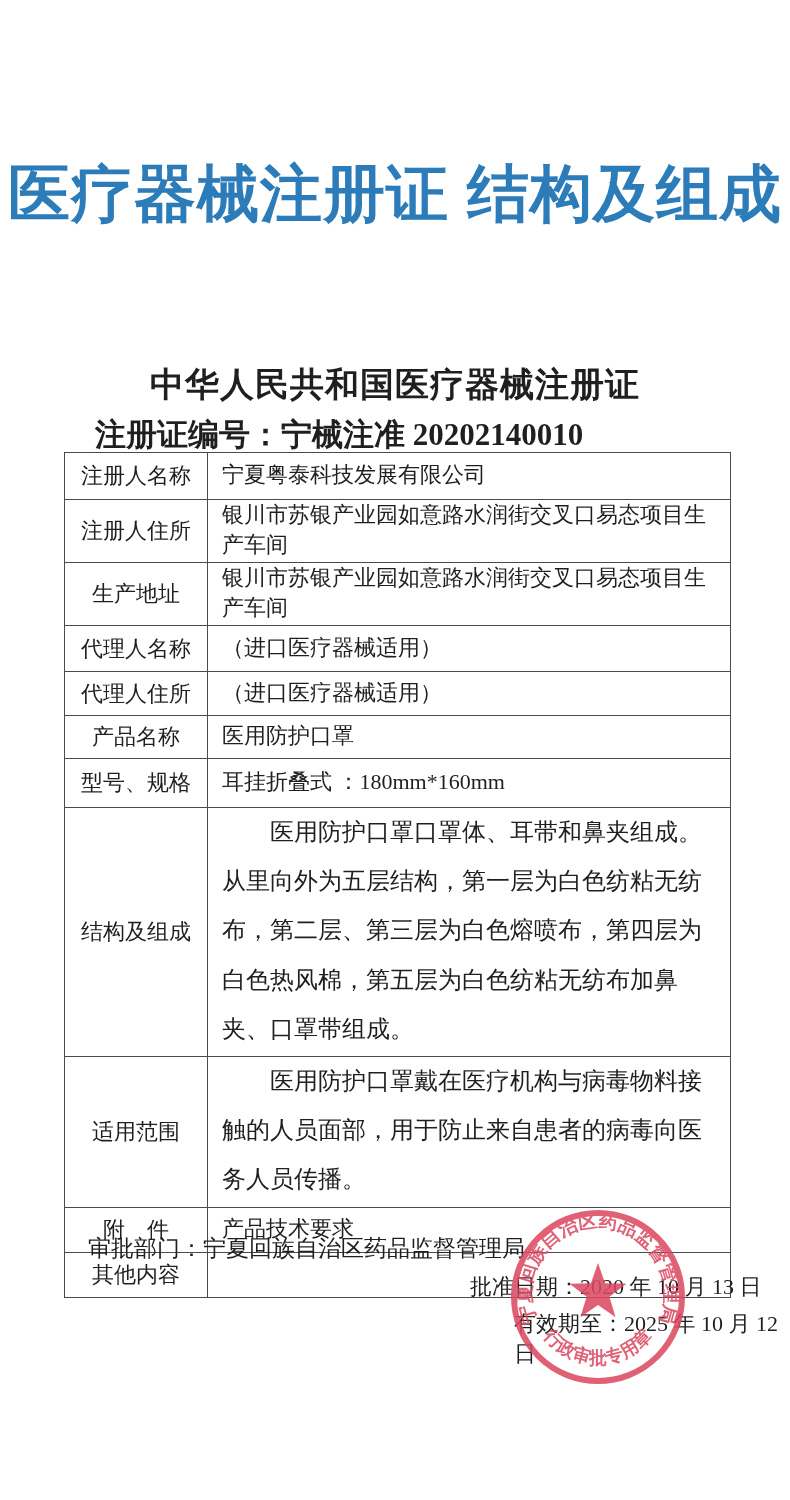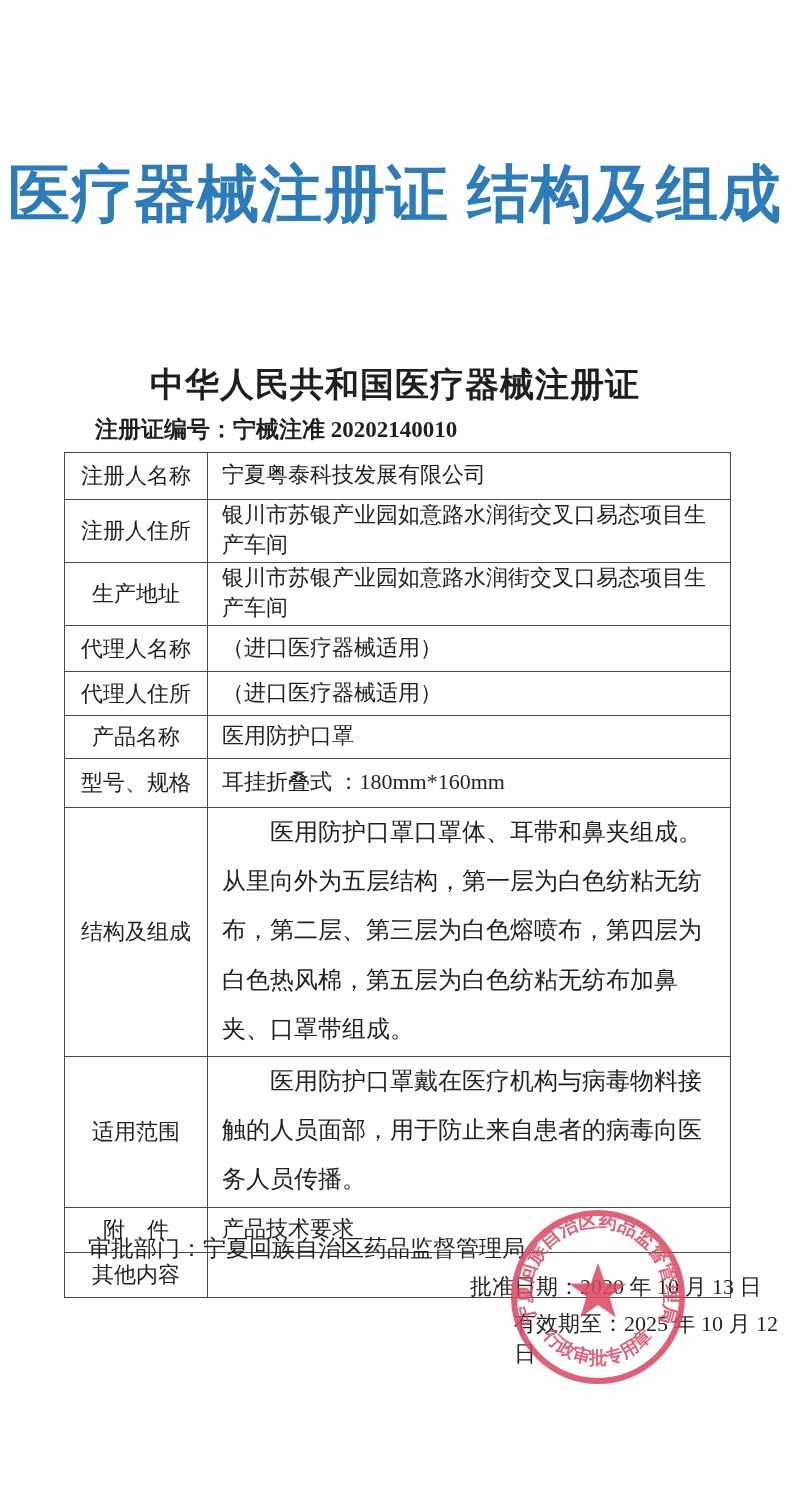--- a/index.html
+++ b/index.html
@@ -27,21 +27,21 @@
   }
   .doc-title{
     position:absolute;top:338px;left:0;width:790px;
     text-align:center;
     font-size:34px;font-weight:bold;
     letter-spacing:1px;
     margin-top:24px;
   }
   .reg-line{
     position:absolute;top:414px;left:95px;
-    font-size:23px;font-weight:bold;
+    font-size:31px;font-weight:bold;
   }
   table.cert{
     position:absolute;top:452px;left:64px;
     width:667px;
     border-collapse:collapse;
     table-layout:fixed;
   }
   table.cert td{
     border:1px solid var(--line);
     font-size:22px;

